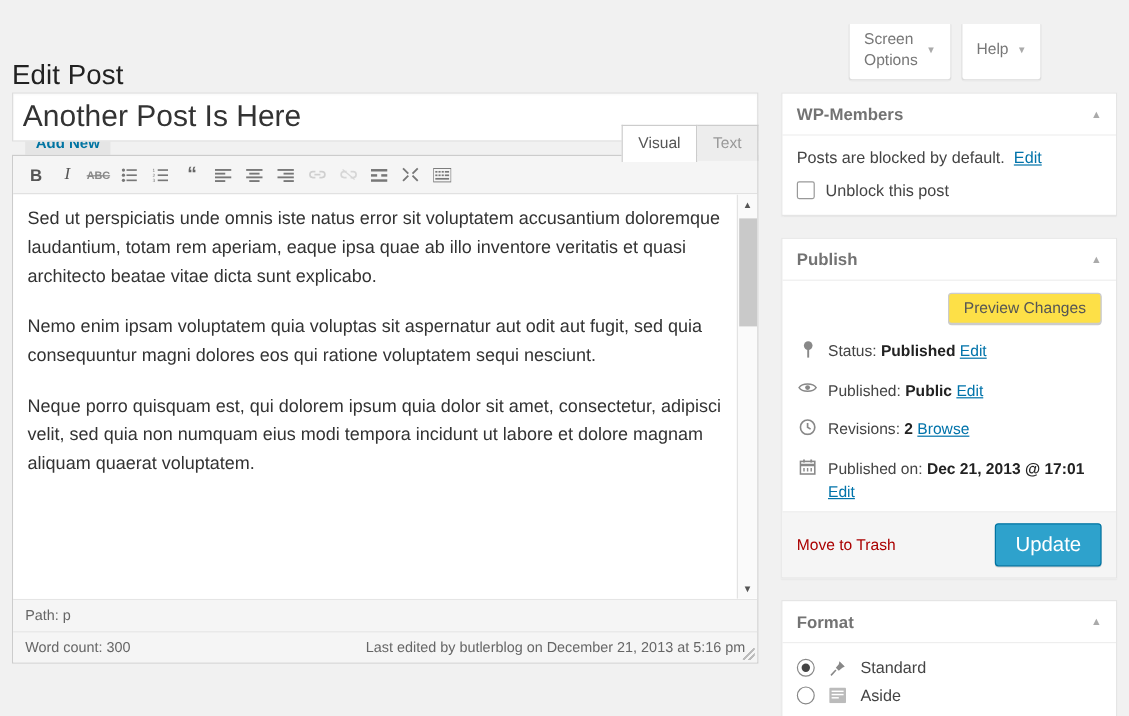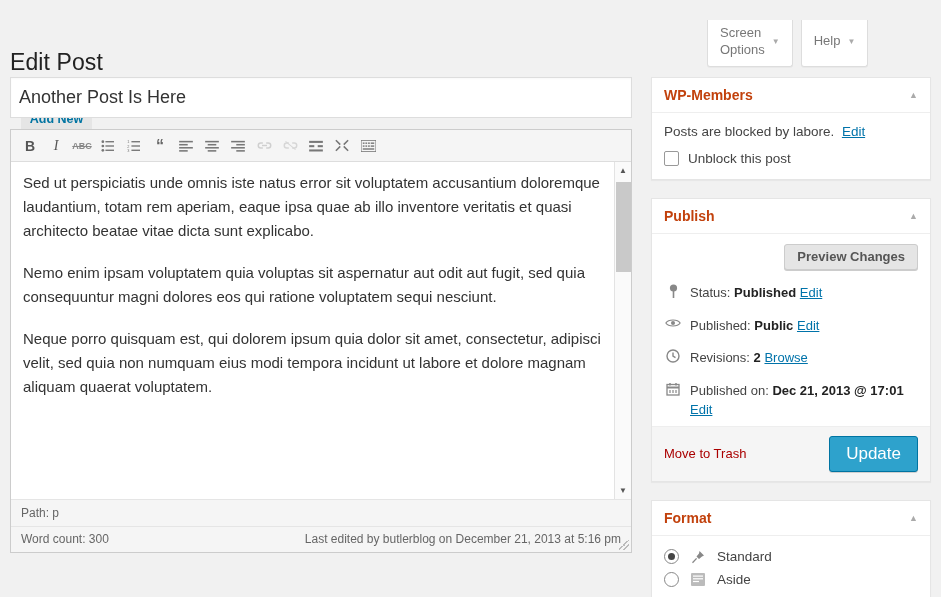--- a/index.html
+++ b/index.html
@@ -40,21 +40,21 @@
     font-size: 12.5px; font-weight: bold;
     padding: 5px 9px; border-radius: 2px; line-height: 1.2;
   }
 
   
   .maincol { position: absolute; top: 57px; left: 10px; width: 622px; }
 
   .titlefield {
     width: 100%; height: 41px;
     background: #fff; border: 1px solid #ddd;
-    font-size: 18px; color: #333;
+    font-size: 25px; color: #333;
     padding: 3px 8px;
     font-family: "Liberation Sans", sans-serif;
     outline: none;
     box-shadow: inset 0 1px 2px rgba(0,0,0,.03);
   }
 
   .permalink-row {
     margin-top: 9px; display: flex; align-items: center; gap: 6px;
     font-size: 13px; color: #666;
   }
@@ -138,35 +138,35 @@
       linear-gradient(135deg, transparent 70%, #bbb 70%, #bbb 80%, transparent 80%);
   }
 
   
   .sidecol { position: absolute; top: 57px; left: 651px; width: 280px; }
   .box { background: #fff; border: 1px solid #e5e5e5; margin-bottom: 18px; box-shadow: 0 1px 1px rgba(0,0,0,.04); }
   .box-head {
     display: flex; align-items: center; justify-content: space-between;
     padding: 9px 12px; border-bottom: 1px solid #eee;
   }
-  .box-title { font-size: 14px; font-weight: bold; color: #c2410c; }
+  .box-title { font-size: 14px; font-weight: bold; color: #737373; }
   .toggle-arrow { font-size: 9px; color: #aaa; }
   .box-body { padding: 11px 12px 13px; }
 
   .wpm-line { font-size: 13.5px; color: #444; margin-bottom: 12px; }
   a.lnk { color: #0073aa; text-decoration: underline; }
   .cbrow { display: flex; align-items: center; gap: 9px; font-size: 13.5px; color: #444; }
   .cbox { width: 15px; height: 15px; border: 1px solid #999; background: #fff; border-radius: 2px; }
 
   
   .pub-top { padding: 10px 12px 6px; }
   .preview-row { display: flex; justify-content: flex-end; }
   .prevbtn {
-    background: #e5e5e5; border: 1px solid #ccc; border-radius: 3px;
-    color: #555; font-size: 13px; padding: 4px 12px 5px; box-shadow: 0 1px 0 #ccc; font-weight: bold;
+    background: #fde047; border: 1px solid #ccc; border-radius: 3px;
+    color: #555; font-size: 13px; padding: 4px 12px 5px; box-shadow: 0 1px 0 #ccc;
   }
   .pubrow {
     display: flex; align-items: flex-start; gap: 8px;
     font-size: 13px; color: #444; margin-top: 13px; line-height: 1.5;
   }
   .pubrow .ic { width: 18px; flex: 0 0 18px; display: flex; justify-content: center; color: #888; margin-top: 1px; }
   .pubrow b { color: #222; }
   .pub-foot {
     border-top: 1px solid #eee; background: #f5f5f5;
     padding: 9px 12px; display: flex; align-items: center; justify-content: space-between;
@@ -206,20 +206,24 @@
   </div>
 
   <div class="maincol">
 
     <input class="titlefield" value="Another Post Is Here" style="">
 
 
 
     <div class="editor-wrap">
 
+      <div class="tabs">
+        <div class="tab active">Visual</div>
+        <div class="tab inactive">Text</div>
+      </div>
 
       <div class="editor-box">
 
         <div class="mce-toolbar">
           <div class="tb">
               <b style="font-size:14px;color:#555">B</b>
             </div>
           <div class="tb">
               <i style="font-size:14px;font-family:'Liberation Serif',serif;color:#555">I</i>
             </div>
@@ -342,21 +346,21 @@
 
   <div class="sidecol">
 
     <div class="box">
       <div class="box-head">
         <span class="box-title">WP-Members</span>
         <span class="toggle-arrow">▲</span>
       </div>
       <div class="box-body">
         <div class="wpm-line">
-          <span>Posts are blocked by labore.</span>
+          <span>Posts are blocked by default.</span>
           &nbsp;<a class="lnk" href="#">Edit</a>
         </div>
         <label class="cbrow">
           <span class="cbox"></span>
           <span>Unblock this post</span>
         </label>
       </div>
     </div>
 
     <div class="box">

